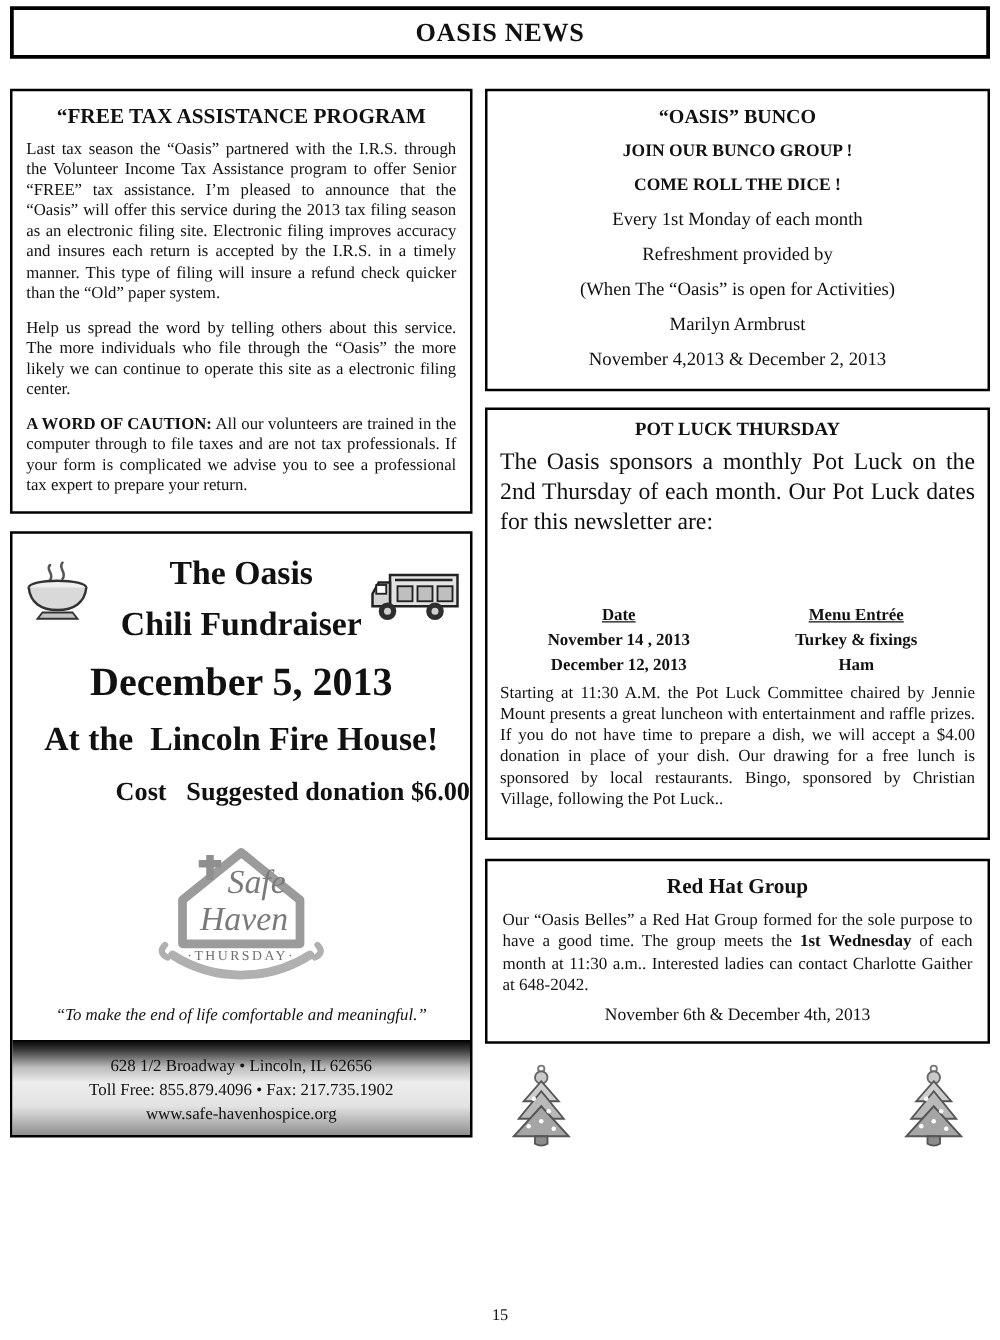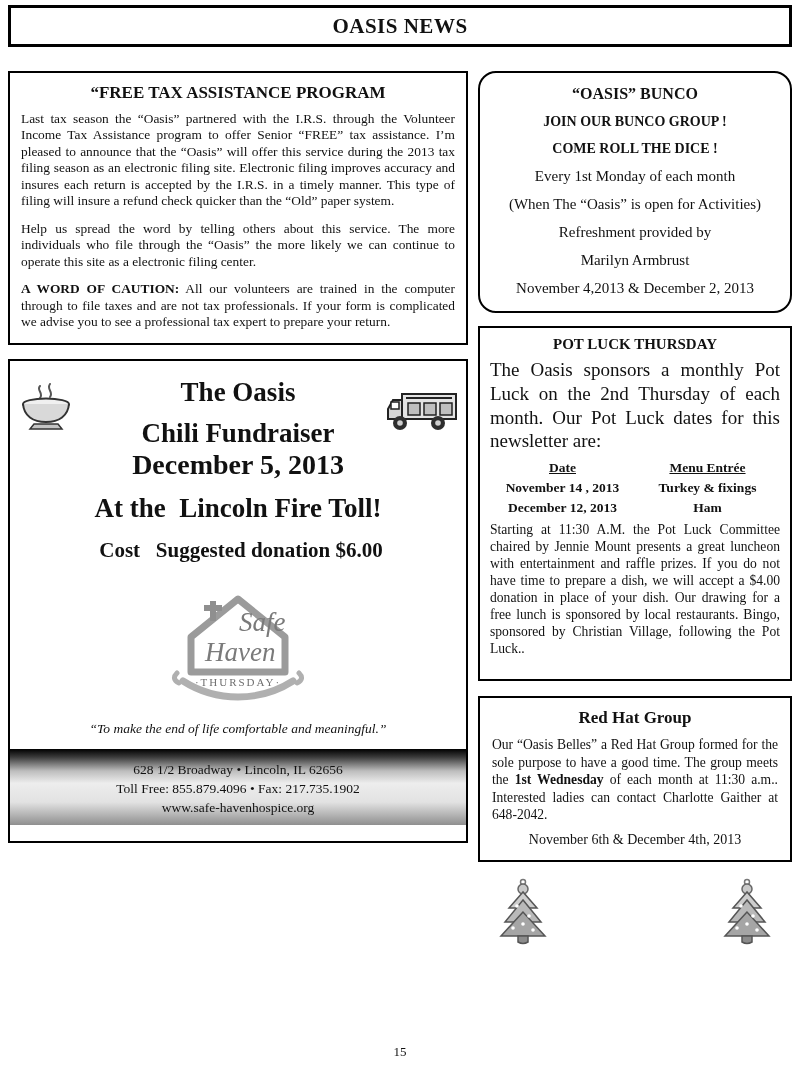--- a/index.html
+++ b/index.html
@@ -4,68 +4,68 @@
 <style>
   html,body { margin:0; padding:0; }
   body {
     width:800px; height:1072px; background:#fff; position:relative;
     font-family:"Liberation Serif", serif; color:#111;
   }
   .header-box { margin:5px 8px 0; border:3px solid #000; padding:6px 0 5px; text-align:center; }
   .header-title { font-size:21px; font-weight:bold; letter-spacing:.5px; }
 
   .columns { display:flex; gap:10px; margin:24px 8px 0; align-items:flex-start; }
-  .col-left { width:460px; flex:none; }
+  .col-left { width:370px; flex:none; }
   .col-right { flex:1; min-width:0; }
   .box { border:2px solid #000; background:#fff; box-sizing:border-box; }
 
   
   .tax-box { padding:8px 11px 1px; }
   .tax-title { text-align:center; font-size:17px; font-weight:bold; margin:2px 0 8px; }
   .tax-p { font-size:13.4px; line-height:1.23; text-align:justify; margin:0 0 11px; }
   .bold-lead { font-weight:bold; }
 
   
-  .chili-box { margin-top:14px; position:relative; text-align:center; padding:16px 0 16px; }
+  .chili-box { margin-top:14px; position:relative; text-align:center; padding:16px 0 0; }
   .chili-bowl { position:absolute; left:10px; top:22px; }
   .chili-truck { position:absolute; right:8px; top:26px; }
   .ch1 { font-size:27px; font-weight:bold; }
   .ch2 { font-size:27px; font-weight:bold; margin-top:10px; }
-  .ch3 { font-size:28px; font-weight:bold; margin-top:0; }
+  .ch3 { font-size:32px; font-weight:bold; margin-top:12px; }
   .ch4 { font-size:27px; font-weight:bold; margin-top:12px; white-space:pre-wrap; }
   .ch5 { font-size:24px; font-weight:bold; margin-top:12px; }
-  .ch6 { font-size:21px; font-weight:bold; margin-top:14px; text-align:center; padding-left:6px; white-space:pre-wrap; }
+  .ch6 { font-size:21px; font-weight:bold; margin-top:14px; text-align:right; padding-left:6px; white-space:pre-wrap; }
 
   .logo { position:relative; width:190px; height:128px; margin:14px auto 0; }
   .logo svg { position:absolute; left:0; top:0; }
-  .logo-safe  { position:absolute; left:96px; top:30px; font-size:27px; font-style:italic; color:#7a7a7a; }
+  .logo-safe  { position:absolute; left:84px; top:30px; font-size:27px; font-style:italic; color:#7a7a7a; }
   .logo-haven { position:absolute; left:62px; top:60px; font-size:27px; font-style:italic; color:#7a7a7a; }
   .logo-hospice { position:absolute; left:0; right:0; top:99px; font-size:11px; letter-spacing:2px; color:#6e6e6e; }
 
   .tagline { font-style:italic; font-size:13.5px; margin:16px 0 12px; }
   .address-bar {
     background:linear-gradient(to bottom,#000 0,#3a3a3a 8px,#bdbdbd 22px,#ededed 45%,#e2e2e2 70%,#8f8f8f 100%);
     padding:12px 0 8px; font-size:13.5px; line-height:1.4; color:#111;
   }
 
   
-  .bunco-box { padding:10px 8px 12px; text-align:center;border-radius:18px; }
+  .bunco-box { padding:10px 8px 12px; text-align:center; }
   .bunco-title { font-size:16px; font-weight:bold; margin:2px 0 4px; }
   .bunco-line-b { font-size:14px; font-weight:bold; margin:11px 0; }
   .bunco-line { font-size:15px; margin:11px 0; }
   .bunco-line:last-child { margin-bottom:2px; }
 
   
   .potluck-box { margin-top:13px; padding:8px 10px 8px; }
   .potluck-title { text-align:center; font-weight:bold; font-size:15px; margin:0 0 5px; }
   .potluck-intro { font-size:19px; line-height:1.25; text-align:justify; margin:0 0 7px; }
   .pl-table { margin:2px 0 4px; }
   .pl-row { display:flex; font-size:13.5px; font-weight:bold; margin:4px 0; }
   .pl-cell { width:50%; text-align:center; }
-  .u { text-decoration:underline; }
+  .u { text-decoration:underline;margin-top:48px; }
   .potluck-body { font-size:13.6px; line-height:1.25; text-align:justify; margin-top:6px; }
 
   
   .redhat-box { margin-top:15px; padding:10px 12px 12px; }
   .redhat-title { text-align:center; font-weight:bold; font-size:17px; margin:0 0 8px; }
   .redhat-p { font-size:13.6px; line-height:1.28; text-align:justify; margin:0; }
   .redhat-dates { text-align:center; font-size:14px; margin-top:9px; }
 
   .trees { display:flex; justify-content:space-between; padding:16px 20px 0; }
 
@@ -111,21 +111,21 @@
             <rect x="54" y="16" width="12" height="12" fill="#bfbfbf" stroke="#222" stroke-width="1.5"></rect>
             <circle cx="14" cy="36" r="7" fill="#2e2e2e"></circle>
               <circle cx="14" cy="36" r="2.8" fill="#cfcfcf"></circle>
             <circle cx="52" cy="36" r="7" fill="#2e2e2e"></circle>
               <circle cx="52" cy="36" r="2.8" fill="#cfcfcf"></circle>
           </svg>
         </span>
         <div class="ch1">The Oasis</div>
         <div class="ch2">Chili Fundraiser</div>
         <div class="ch3">December 5, 2013</div>
-        <div class="ch4">At the  Lincoln Fire Toll!</div>
+        <div class="ch4">At the  Lincoln Fire House!</div>
         <div class="ch6">Cost   Suggested donation $6.00</div>
 
         <div class="logo">
           <svg width="190" height="128" viewBox="0 0 190 128">
             <path d="M48 60 L95 22 L142 60 L142 95 L48 95 Z" fill="none" stroke="#9b9b9b" stroke-width="7" stroke-linejoin="round"></path>
             <line x1="70" y1="24" x2="70" y2="44" stroke="#8f8f8f" stroke-width="6"></line>
             <line x1="61" y1="31" x2="79" y2="31" stroke="#8f8f8f" stroke-width="6"></line>
             <path d="M40 104 q25 16 55 16 q30 0 55 -16" fill="none" stroke="#b0b0b0" stroke-width="7" stroke-linecap="round"></path>
             <path d="M34 96 q-6 6 2 10 M156 96 q6 6 -2 10" fill="none" stroke="#b0b0b0" stroke-width="5" stroke-linecap="round"></path>
           </svg>
@@ -145,22 +145,22 @@
 
     </div>
 
     <div class="col-right">
 
       <div class="box bunco-box">
         <div class="bunco-title">“OASIS” BUNCO</div>
         <div class="bunco-line-b">JOIN OUR BUNCO GROUP !</div>
         <div class="bunco-line-b">COME ROLL THE DICE !</div>
         <div class="bunco-line">Every 1st  Monday of each month</div>
+        <div class="bunco-line">Refreshment provided by</div>
         <div class="bunco-line">(When The “Oasis” is open for Activities)</div>
-        <div class="bunco-line">Refreshment provided by</div>
         <div class="bunco-line">Marilyn Armbrust</div>
         <div class="bunco-line">November 4,2013 &amp; December 2, 2013</div>
       </div>
 
       <div class="box potluck-box">
         <div class="potluck-title">POT LUCK THURSDAY</div>
         <p class="potluck-intro"> The Oasis sponsors a monthly Pot Luck on the 2nd Thursday of each month.  Our Pot Luck dates for this newsletter are:</p>
         <div class="pl-table">
           <div class="pl-row">
             <span class="pl-cell u">Date</span>

